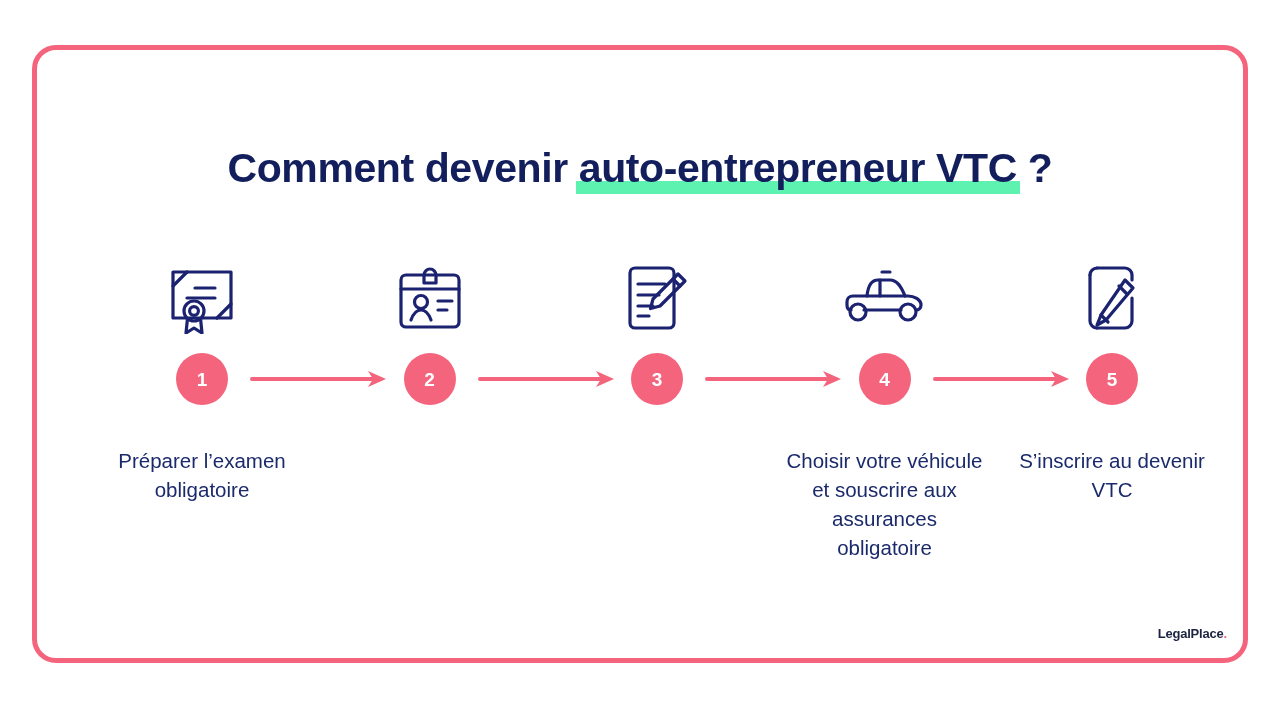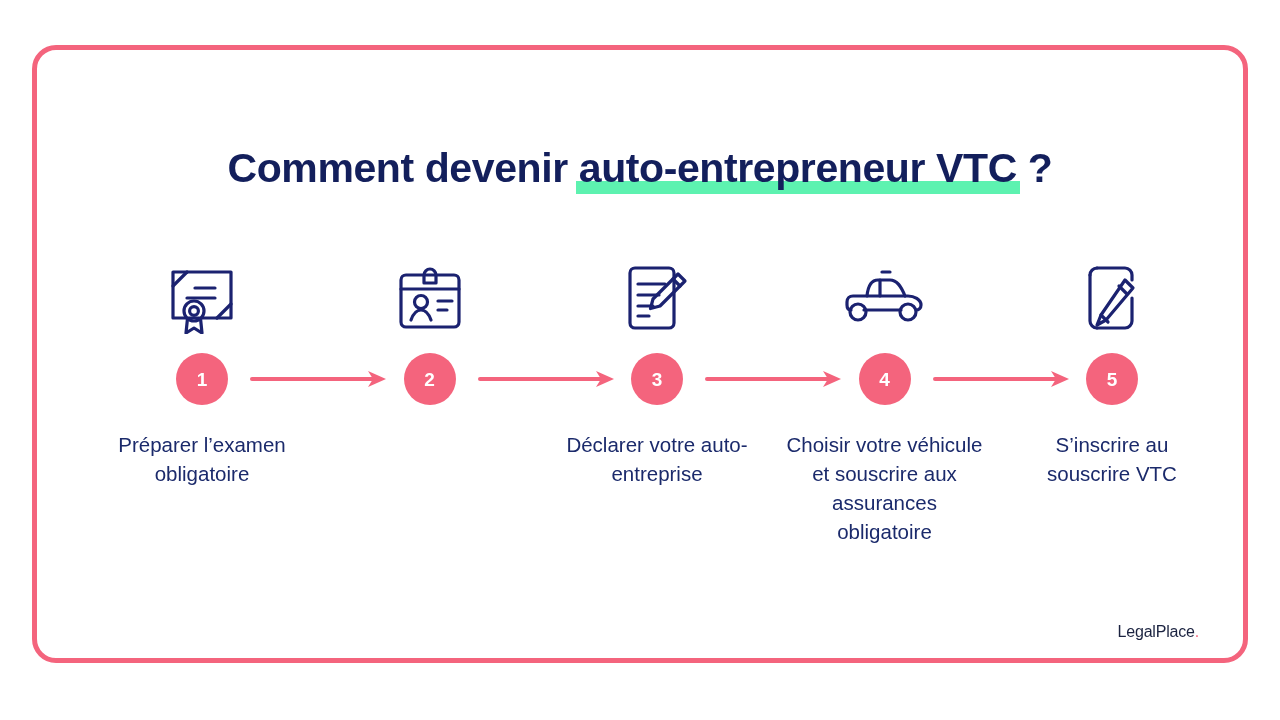--- a/index.html
+++ b/index.html
@@ -122,37 +122,37 @@
     left: calc(50% + 48px);
     top: 50%;
     transform: translateY(-50%);
     width: 142px;
     height: 22px;
     pointer-events: none;
   }
   .step:last-child .arrow { display: none; }
 
   .caption {
-    margin-top: 13px;
+    margin-top: 29px;
     font-family: "Liberation Sans", sans-serif;
     font-size: 20.5px;
     line-height: 29px;
     color: #1B2A6B;
     text-align: center;
     width: 196px;
   }
 
   
   .logo {
     position: absolute;
-    right: 44px;
+    right: 16px;
     bottom: 17px;
     font-family: "Liberation Sans", sans-serif;
-    font-size: 16px;
-    font-weight: normal;
+    font-size: 13px;
+    font-weight: bold;
     color: #1B2340;
     letter-spacing: -0.2px;
   }
   .logo .dot { color: #F4647D; }
 </style>
 </head>
 <body>
 
 <div class="slide">
   <div class="frame">
@@ -219,21 +219,20 @@
             <path d="M52 19 l7 7"></path>
           </svg>
         </div>
         <div class="badge-row">
           <div class="badge">3</div>
           <svg class="arrow" viewBox="0 0 142 22">
             <path d="M2 11 H122" stroke="#F4647D" stroke-width="4" stroke-linecap="round" fill="none"></path>
             <path d="M118 3 L136 11 L118 19 L123 11 Z" fill="#F4647D"></path>
           </svg>
         </div>
-        <div class="caption">Déclarer votre auto-entreprise</div>
       </div>
 
       <div class="step">
         <div class="icon-slot">
           <svg width="86" height="64" viewBox="0 0 86 64" fill="none" stroke="#1B2270" stroke-width="3.2" stroke-linecap="round" stroke-linejoin="round">
             <path d="M40 6 H48"></path>
             <path d="M25 30 c1 -10 5 -16 11 -16 h12 c7 0 11 6 15 16"></path>
             <path d="M38 14 V30"></path>
             <path d="M9 44 c-2.5 0 -4 -2 -4 -5 v-3 c0 -3.5 2.5 -6 6 -6 h55 c6 0 13 3.5 13 9 c0 3 -2 5 -5 5"></path>
             <path d="M22 44 H59"></path>
@@ -259,21 +258,21 @@
             <path d="M13 15 V61 a7 7 0 0 0 7 7"></path>
             <path d="M55 38 V61 a7 7 0 0 1 -7 7 H20"></path>
             <path d="M48 20 l8 8 -27 32 -9 5 4 -10 Z"></path>
             <path d="M42 26 l8 8"></path>
             <path d="M24 55 l7 7"></path>
           </svg>
         </div>
         <div class="badge-row">
           <div class="badge">5</div>
         </div>
-        <div class="caption">S’inscrire au souscrire VTC</div>
+        <div class="caption">S’inscrire au devenir VTC</div>
       </div>
 
     </div>
 
     <div class="logo"><span>LegalPlace</span><span class="dot">.</span></div>
 
   </div>
 </div>
 
 </body></html>

